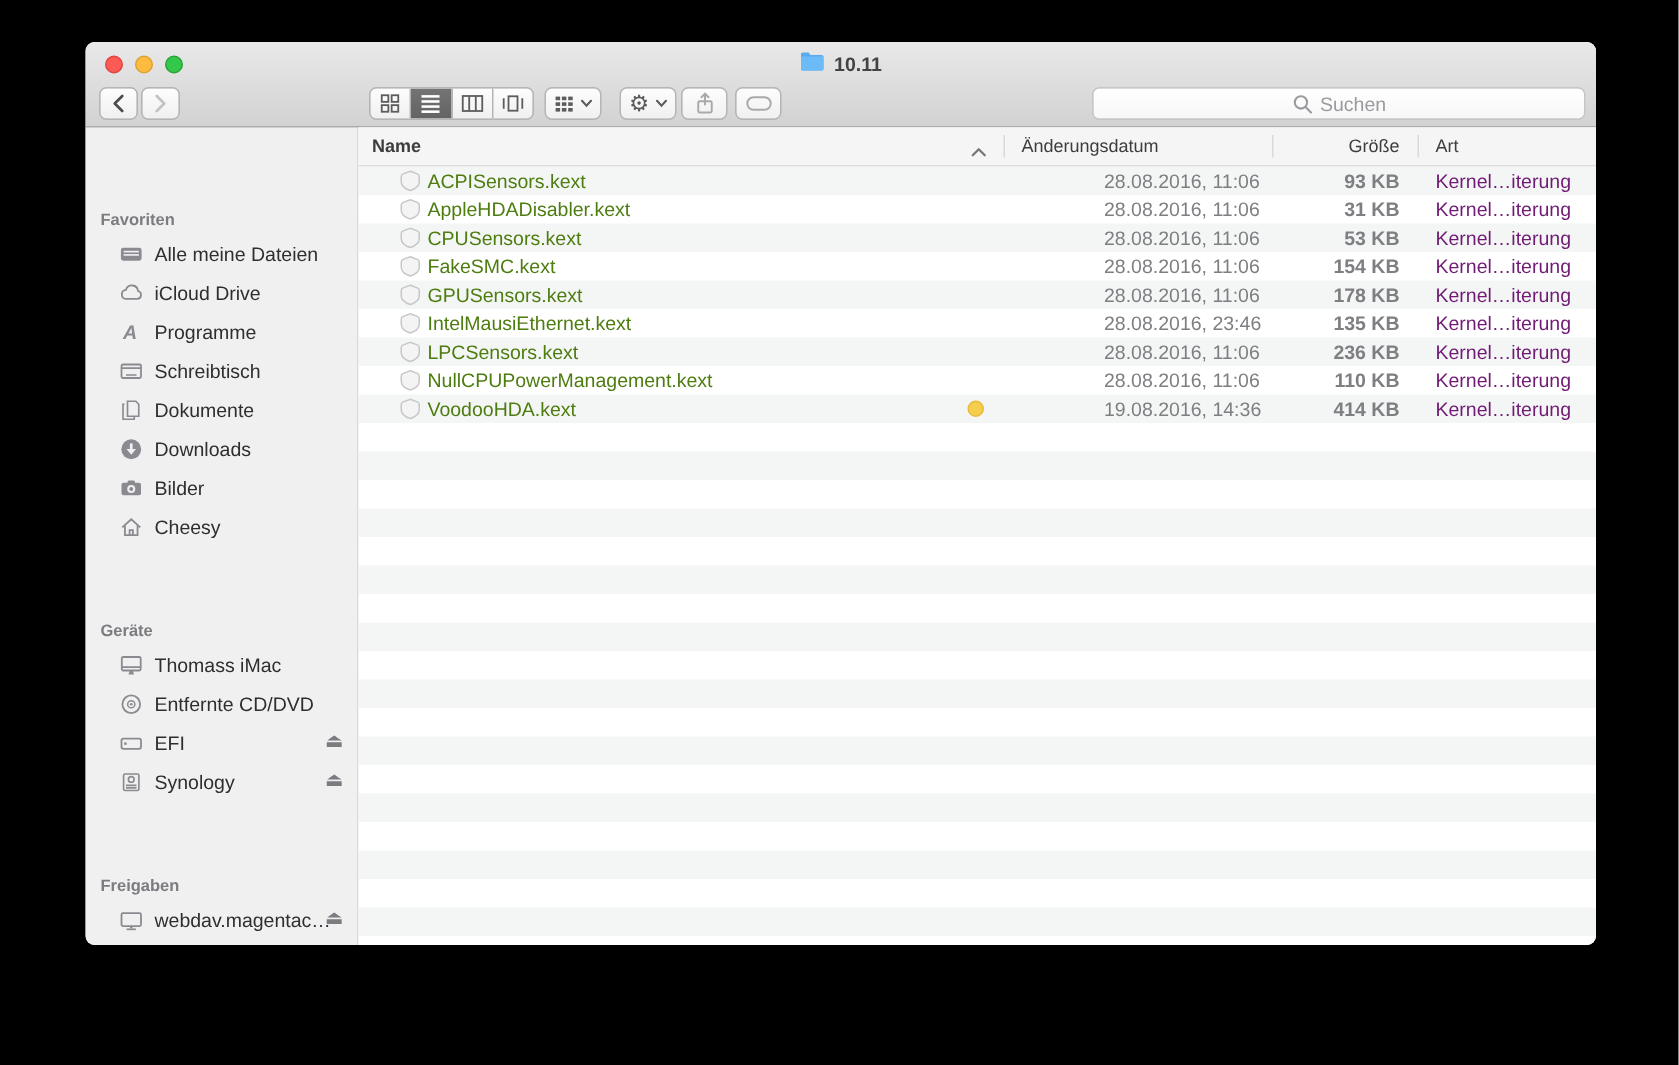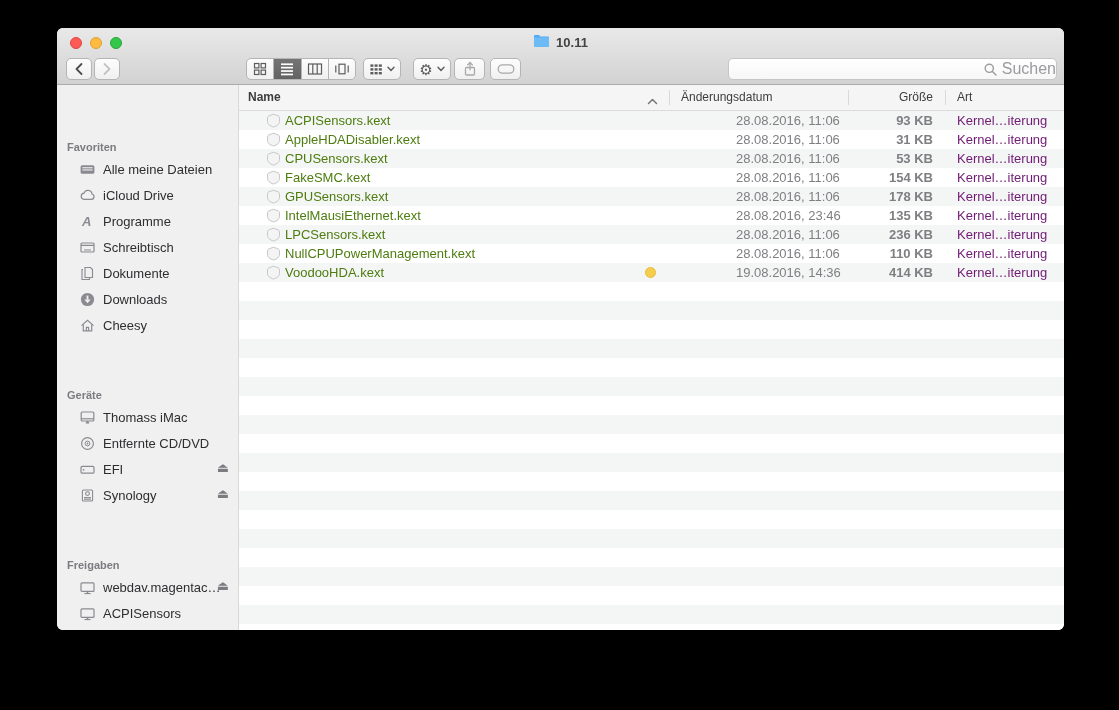--- a/index.html
+++ b/index.html
@@ -34,22 +34,22 @@
   .btn-back{left:9px;width:26px;}
   .btn-forward{left:37px;width:26px;}
   .btn-arrange{left:306px;width:38px;}
   .btn-action{left:356px;width:38px;}
   .btn-share{left:397px;width:31px;}
   .btn-tag{left:433px;width:31px;}
   .gear-glyph{font-size:15px;color:#5a5a5a;line-height:1;}
   .searchfield{
     position:absolute;top:2px;left:671px;width:329px;height:22px;box-sizing:border-box;
     border:1px solid #c6c6c6;border-radius:5px;background:linear-gradient(#fff,#f7f7f7);
-    display:flex;align-items:center;justify-content:flex-end;gap:4px;
-    font-size:16px;color:#9a9a9f;
+    display:flex;align-items:center;justify-content:center;gap:4px;
+    font-size:13px;color:#9a9a9f;
   }
   
   .wbody{display:flex;height:545px;}
   .sidebar{width:182px;flex:none;background:#f0f0f1;border-right:1px solid #d9d9d9;padding-top:5px;box-sizing:border-box;overflow:hidden;}
   .sb-title{font-size:11px;font-weight:600;color:#7b7b80;padding:7px 0 3px 10px;margin-top:44px;}
   .sb-item{height:26px;display:flex;align-items:center;padding-left:21px;gap:7px;font-size:13px;color:#2e2e30;position:relative;}
   .sb-icon{width:18px;height:17px;flex:none;display:flex;align-items:center;justify-content:center;}
   .sb-label{white-space:nowrap;}
   .eject{position:absolute;right:9px;top:5px;color:#7b7b80;font-size:13px;line-height:1;}
   
@@ -260,20 +260,31 @@
               <circle cx="8.5" cy="8.5" r="6.6" fill="#8a8a90"></circle>
               <rect x="7.6" y="4.6" width="1.8" height="4" fill="#f0f0f1"></rect>
               <polygon points="5.3,8.4 11.7,8.4 8.5,12.2" fill="#f0f0f1"></polygon>
             </svg>
           </span>
         <span class="sb-label">Downloads</span>
       </div>
       <div class="sb-item">
         <span class="sb-icon">
             <svg width="17" height="17" viewBox="0 0 17 17">
+              <rect x="6" y="3.4" width="5" height="2.4" rx="1" fill="#8a8a90"></rect>
+              <rect x="2" y="4.8" width="13" height="8.4" rx="1.4" fill="#8a8a90"></rect>
+              <circle cx="8.5" cy="9" r="2.7" fill="#f0f0f1"></circle>
+              <circle cx="8.5" cy="9" r="1.3" fill="#8a8a90"></circle>
+            </svg>
+          </span>
+        <span class="sb-label">Bilder</span>
+      </div>
+      <div class="sb-item">
+        <span class="sb-icon">
+            <svg width="17" height="17" viewBox="0 0 17 17">
               <g fill="none" stroke="#8a8a90" stroke-width="1.2">
                 <path d="M2.5 8.6 L8.5 3.2 L14.5 8.6"></path>
                 <path d="M4.3 7.4 V13.8 H12.7 V7.4"></path>
                 <path d="M7.4 13.8 V10.4 H9.6 V13.8"></path>
               </g>
             </svg>
           </span>
         <span class="sb-label">Cheesy</span>
       </div>
 

